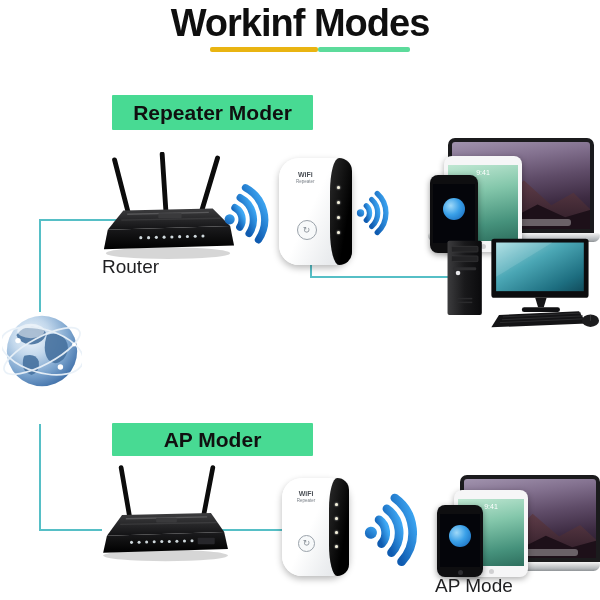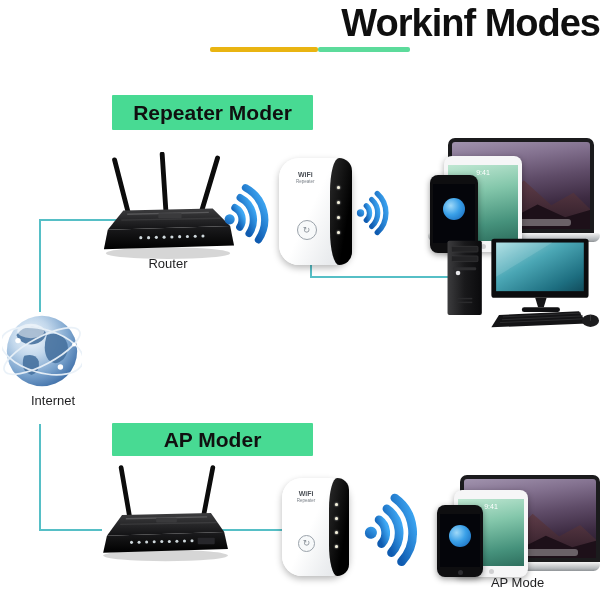--- a/index.html
+++ b/index.html
@@ -11,33 +11,33 @@
     --wifi-blue-light:#3FA9F5;
   }
   *{margin:0;padding:0;box-sizing:border-box;}
   html,body{background:#fff;}
   body{font-family:"Liberation Sans",sans-serif;}
   #stage{position:relative;width:600px;height:600px;background:#fff;overflow:hidden;}
 
   .abs{position:absolute;}
 
   
-  .title{left:0;top:2px;width:600px;text-align:right;font-size:38px;font-weight:800;
+  .title{left:0;top:2px;width:600px;text-align:center;font-size:38px;font-weight:800;
          color:#0f0f0f;letter-spacing:-1px;}
   .underline{top:47px;height:5px;border-radius:2px;}
 
   
   .badge{background:var(--button-green);border-radius:1px;color:#101010;font-weight:700;
          display:flex;align-items:center;justify-content:center;font-size:21px;}
 
   
   .wire{background:var(--line-teal);}
 
   
-  .cap{color:#1f1f21;font-size:13px;text-align:center;}
+  .cap{color:#1f1f21;font-size:19px;}
 
   
   .repeater{background:linear-gradient(115deg,#ffffff 45%,#eceef0 75%,#dfe2e5);
             border-radius:20px;box-shadow:0 3px 7px rgba(0,0,0,.28);}
   .repeater .panel{position:absolute;right:0;top:0;bottom:0;width:30%;
             background:linear-gradient(100deg,#2b2b2b,#000 70%);
             border-radius:14px 20px 20px 14px / 52px 20px 20px 52px;}
   .repeater .brand{position:absolute;left:6%;top:12%;width:60%;text-align:center;
             font-size:7px;font-weight:700;color:#4a4f55;line-height:1.2;}
   .repeater .brand .sub{display:block;font-size:4.5px;font-weight:400;color:#7a8088;}
@@ -248,21 +248,20 @@
       <ellipse cx="36" cy="25" rx="17" ry="9" fill="rgba(255,255,255,.5)"></ellipse>
       <g fill="none" stroke="#e9f1f8" stroke-width="2.2" opacity="0.95">
         <ellipse cx="50" cy="50" rx="53" ry="17" transform="rotate(-28 50 50)"></ellipse>
         <ellipse cx="50" cy="50" rx="53" ry="27" transform="rotate(16 50 50)"></ellipse>
       </g>
       <circle cx="20" cy="37" r="3.4" fill="#fff"></circle>
       <circle cx="73" cy="70" r="3.4" fill="#fff"></circle>
       <circle cx="90" cy="42" r="2.4" fill="#fff"></circle>
     </svg>
   </div>
-  <div class="abs cap" style="left:0;top:393px;width:106px;">Internet</div>
 
   <div class="abs badge" style="left:112px;top:423px;width:201px;height:33px;">AP Moder</div>
 
   <div class="abs" style="left:93px;top:462px;width:147px;height:104px;">
     <svg viewBox="0 0 150 110">
       <ellipse cx="74" cy="99" rx="66" ry="6" fill="rgba(0,0,0,.16)"></ellipse>
       <path d="M36 58 L27 6" stroke="#0c0c0c" stroke-width="5" stroke-linecap="round"></path>
       <path d="M114 58 L124 6" stroke="#0c0c0c" stroke-width="5" stroke-linecap="round"></path>
       <polygon points="28,56 122,54 136,74 12,78" fill="url(#rtop)"></polygon>
       <path d="M32 60 L118 58" stroke="rgba(255,255,255,.18)" stroke-width="1.5"></path>

